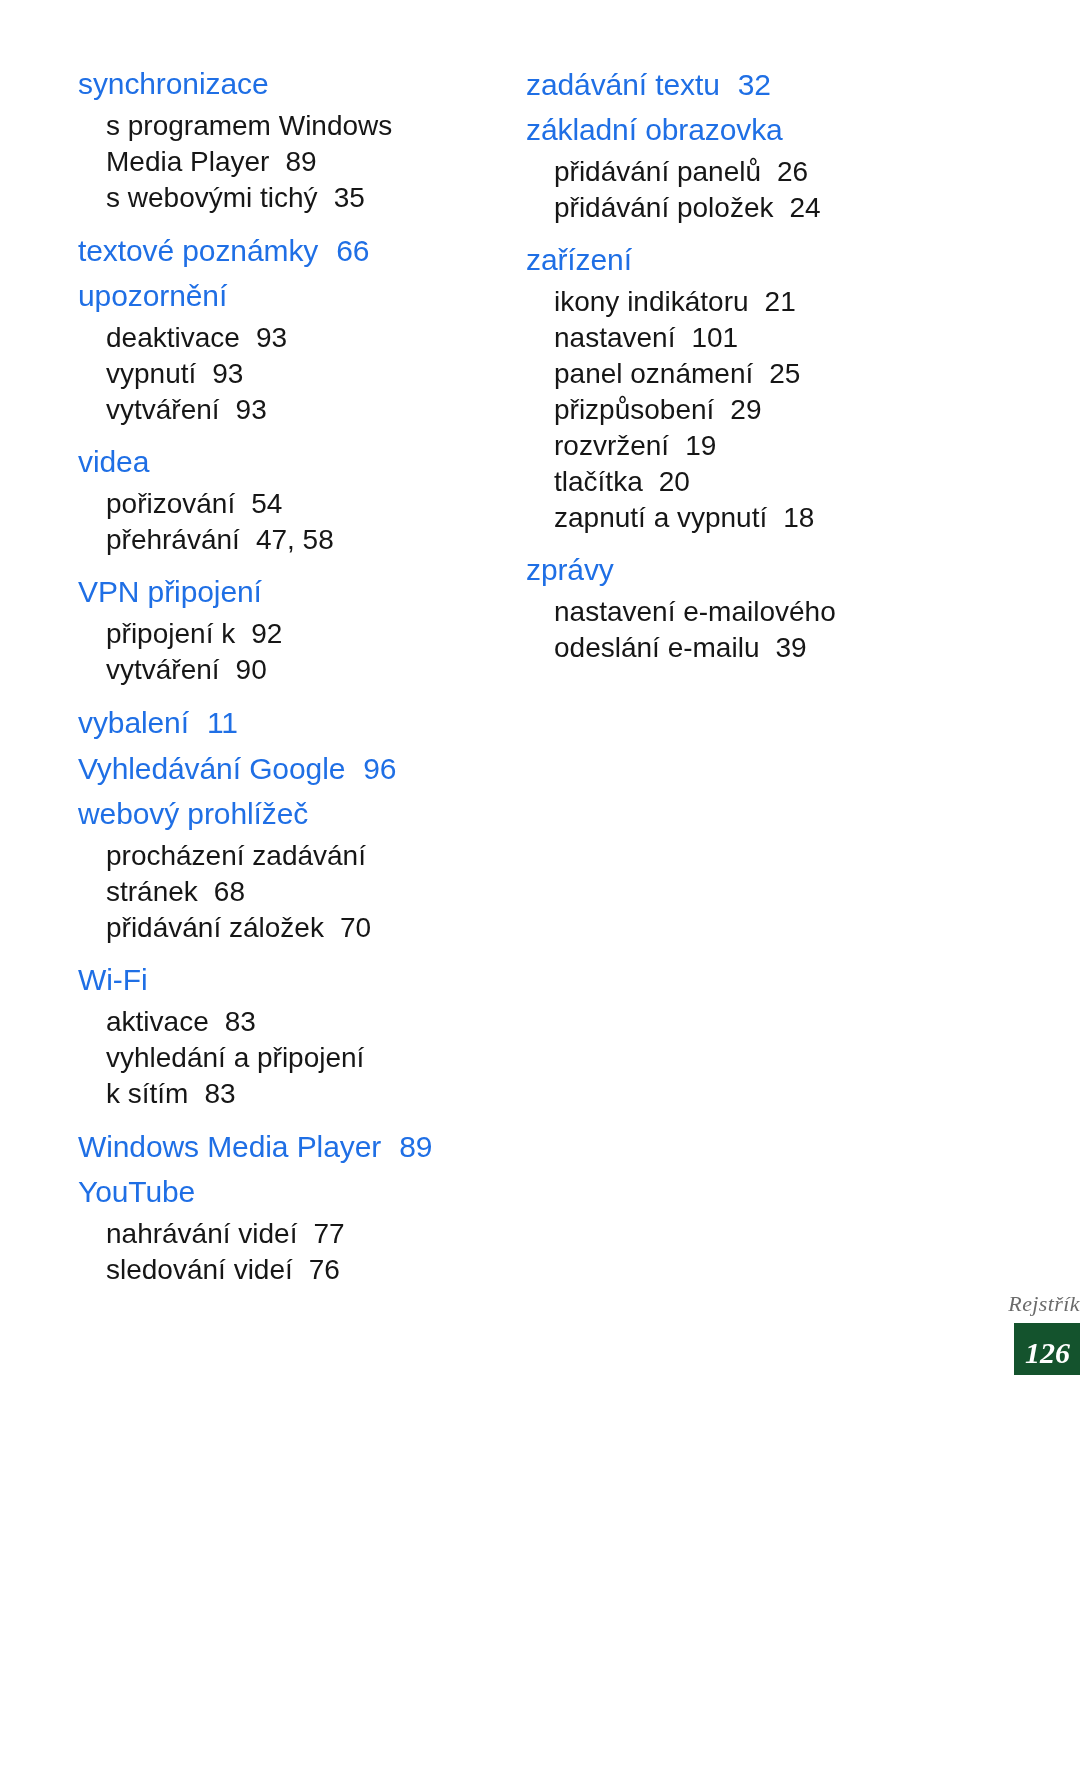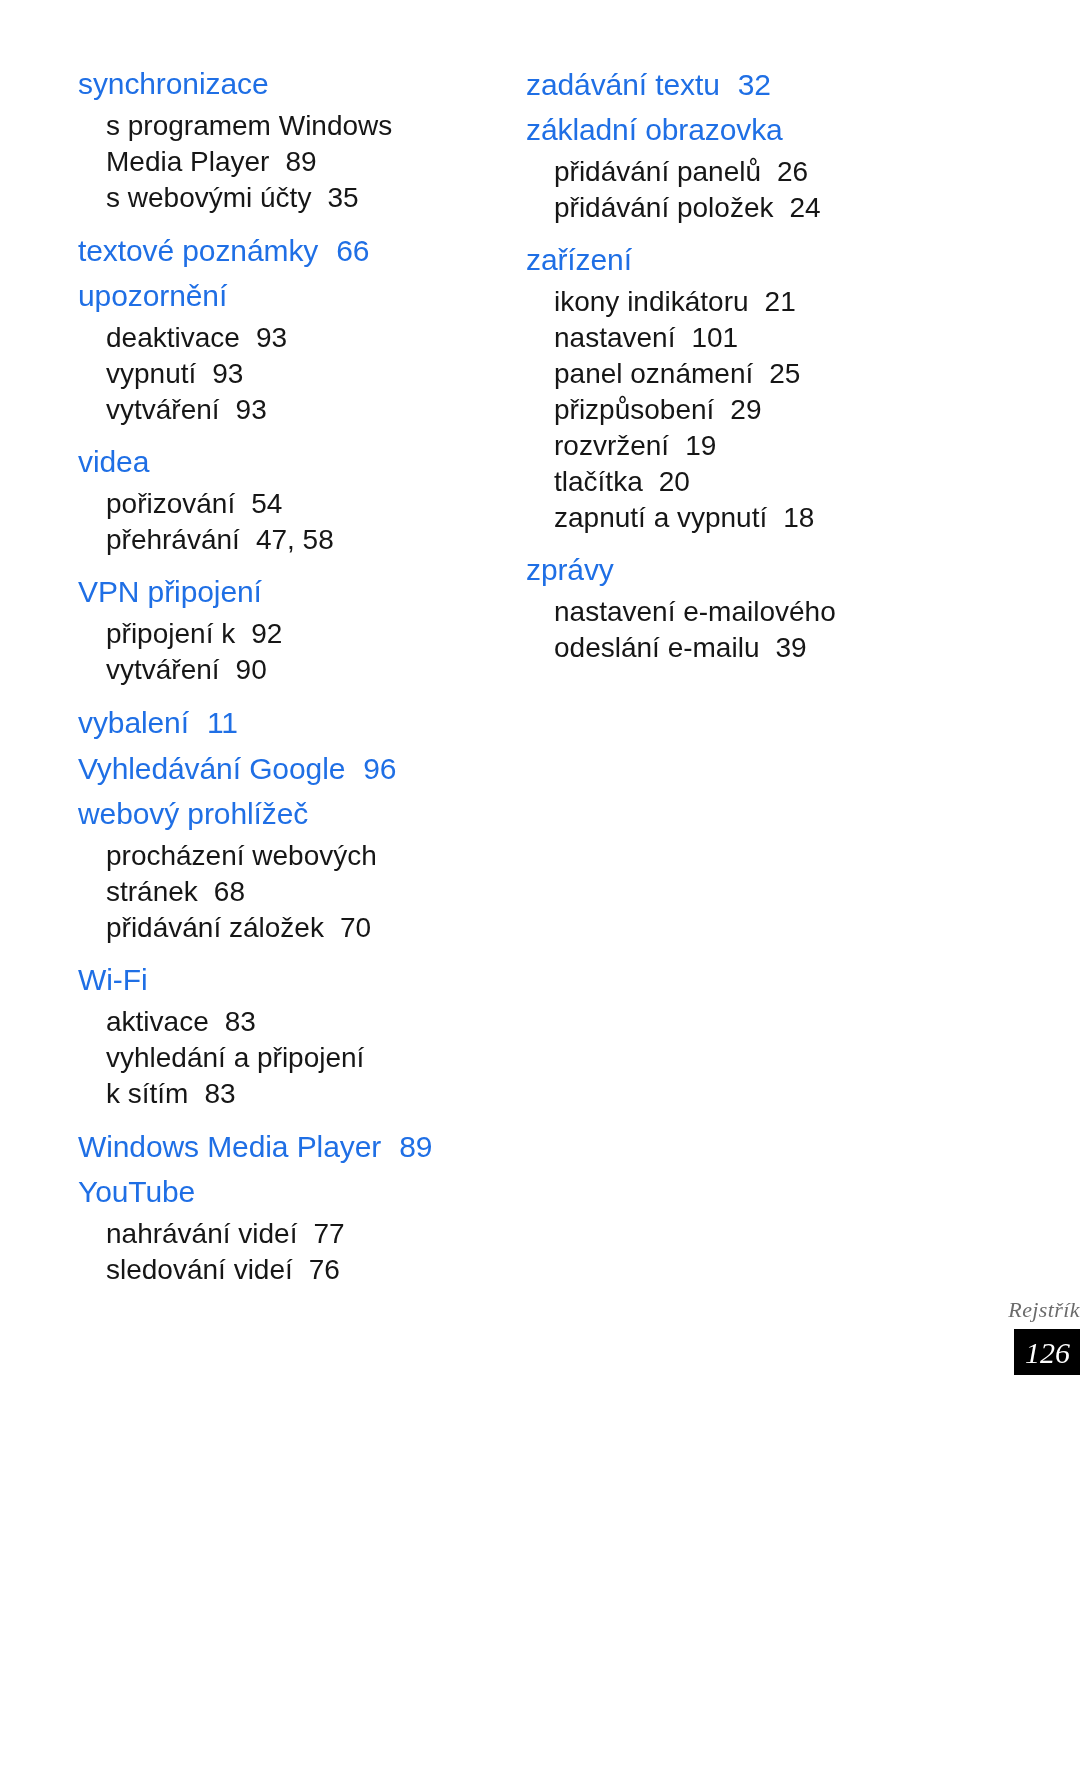--- a/index.html
+++ b/index.html
@@ -93,42 +93,43 @@
     font-family: "Liberation Serif", "DejaVu Serif", serif;
     font-style: italic;
     font-size: 22px;
     color: #6b6b6b;
     letter-spacing: 0.4px;
     display: block;
     margin-bottom: 6px;
   }
   .page-number {
     display: inline-block;
-    background: #000000;
+    background: #14532d;
     color: #ffffff;
     font-family: "Liberation Serif", "DejaVu Serif", serif;
     font-style: italic;
     font-size: 30px;
     line-height: 36px;
-    padding: 6px 10px 4px 10px;
+    padding: 12px 10px 4px 10px;
     min-width: 46px;
+    font-weight: bold;
   }
 </style>
 </head>
 <body>
 
 <div class="page">
   <div class="index-columns">
     <div class="index-column" id="col-left">
         <div class="entry-group with-subs">
           <div class="entry-head"><span>synchronizace</span></div>
           <ul class="sub-list">
             <li class="sub-item"><span>s programem Windows</span></li>
             <li class="sub-item"><span>Media Player</span><span class="pg">89</span></li>
-            <li class="sub-item"><span>s webovými účty</span><span class="pg">35</span></li>
+            <li class="sub-item"><span>s webovými tichý</span><span class="pg">35</span></li>
           </ul>
         </div>
         <div class="entry-group solo">
           <div class="entry-head"><span>textové poznámky</span><span class="pg">66</span></div>
         </div>
         <div class="entry-group with-subs">
           <div class="entry-head"><span>upozornění</span></div>
           <ul class="sub-list">
             <li class="sub-item"><span>deaktivace</span><span class="pg">93</span></li>
             <li class="sub-item"><span>vypnutí</span><span class="pg">93</span></li>
@@ -151,21 +152,21 @@
         </div>
         <div class="entry-group solo">
           <div class="entry-head"><span>vybalení</span><span class="pg">11</span></div>
         </div>
         <div class="entry-group solo">
           <div class="entry-head"><span>Vyhledávání Google</span><span class="pg">96</span></div>
         </div>
         <div class="entry-group with-subs">
           <div class="entry-head"><span>webový prohlížeč</span></div>
           <ul class="sub-list">
-            <li class="sub-item"><span>procházení webových</span></li>
+            <li class="sub-item"><span>procházení zadávání</span></li>
             <li class="sub-item"><span>stránek</span><span class="pg">68</span></li>
             <li class="sub-item"><span>přidávání záložek</span><span class="pg">70</span></li>
           </ul>
         </div>
         <div class="entry-group with-subs">
           <div class="entry-head"><span>Wi-Fi</span></div>
           <ul class="sub-list">
             <li class="sub-item"><span>aktivace</span><span class="pg">83</span></li>
             <li class="sub-item"><span>vyhledání a připojení</span></li>
             <li class="sub-item"><span>k sítím</span><span class="pg">83</span></li>

